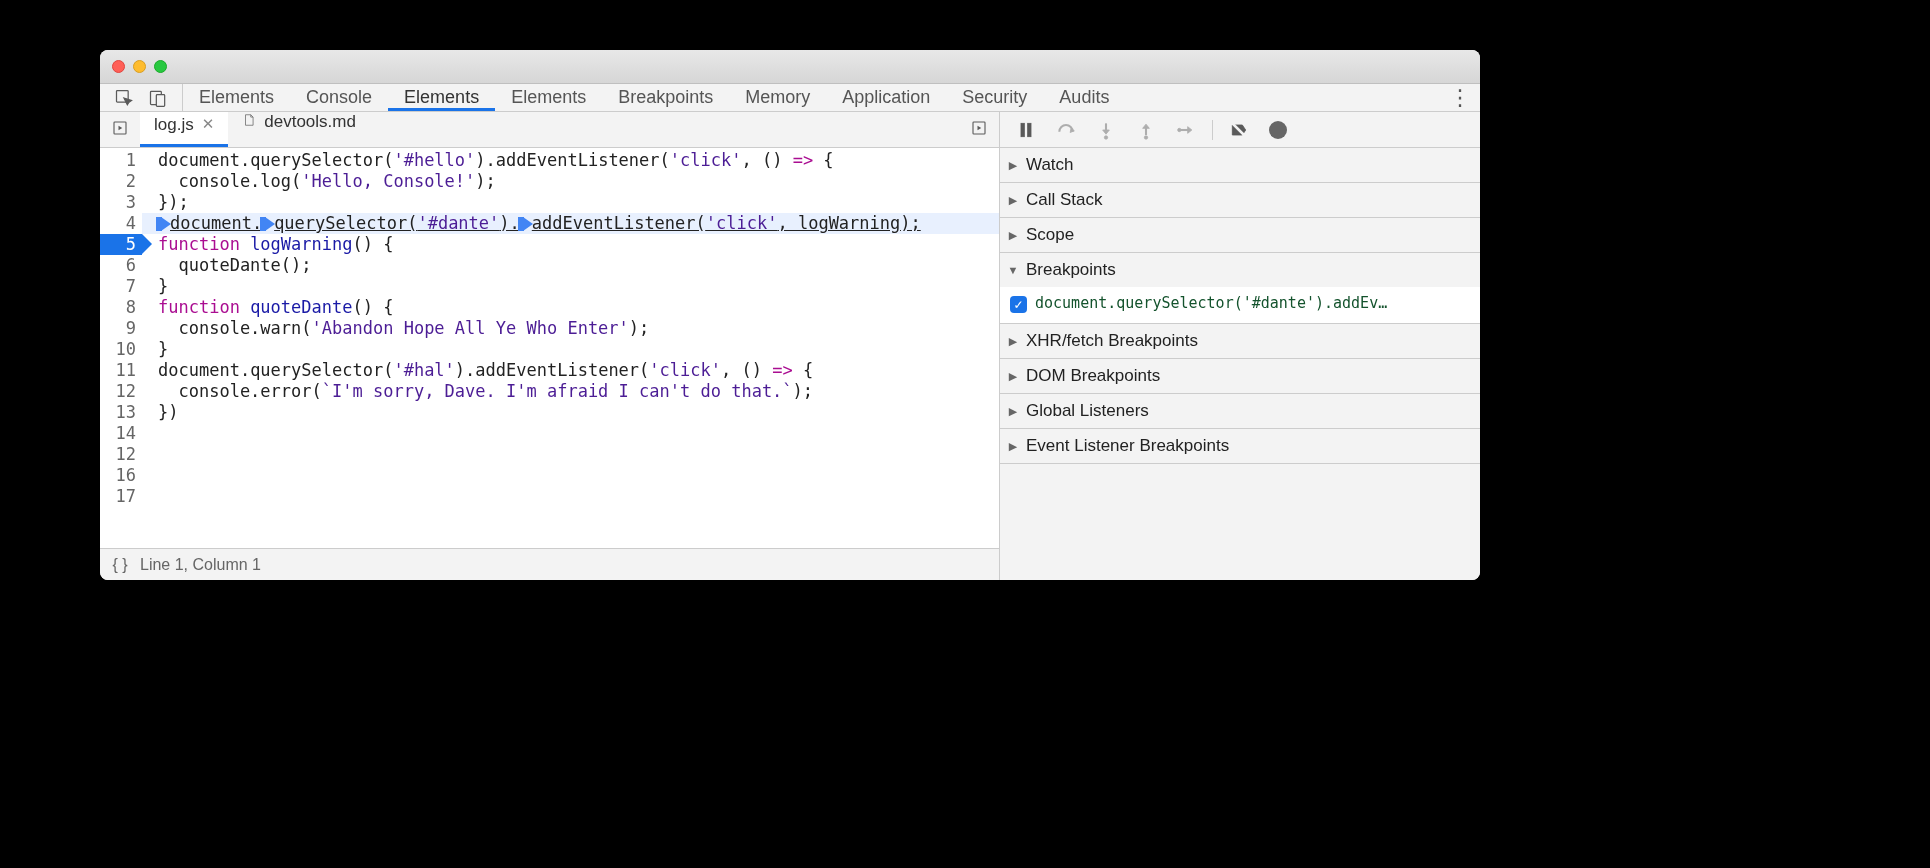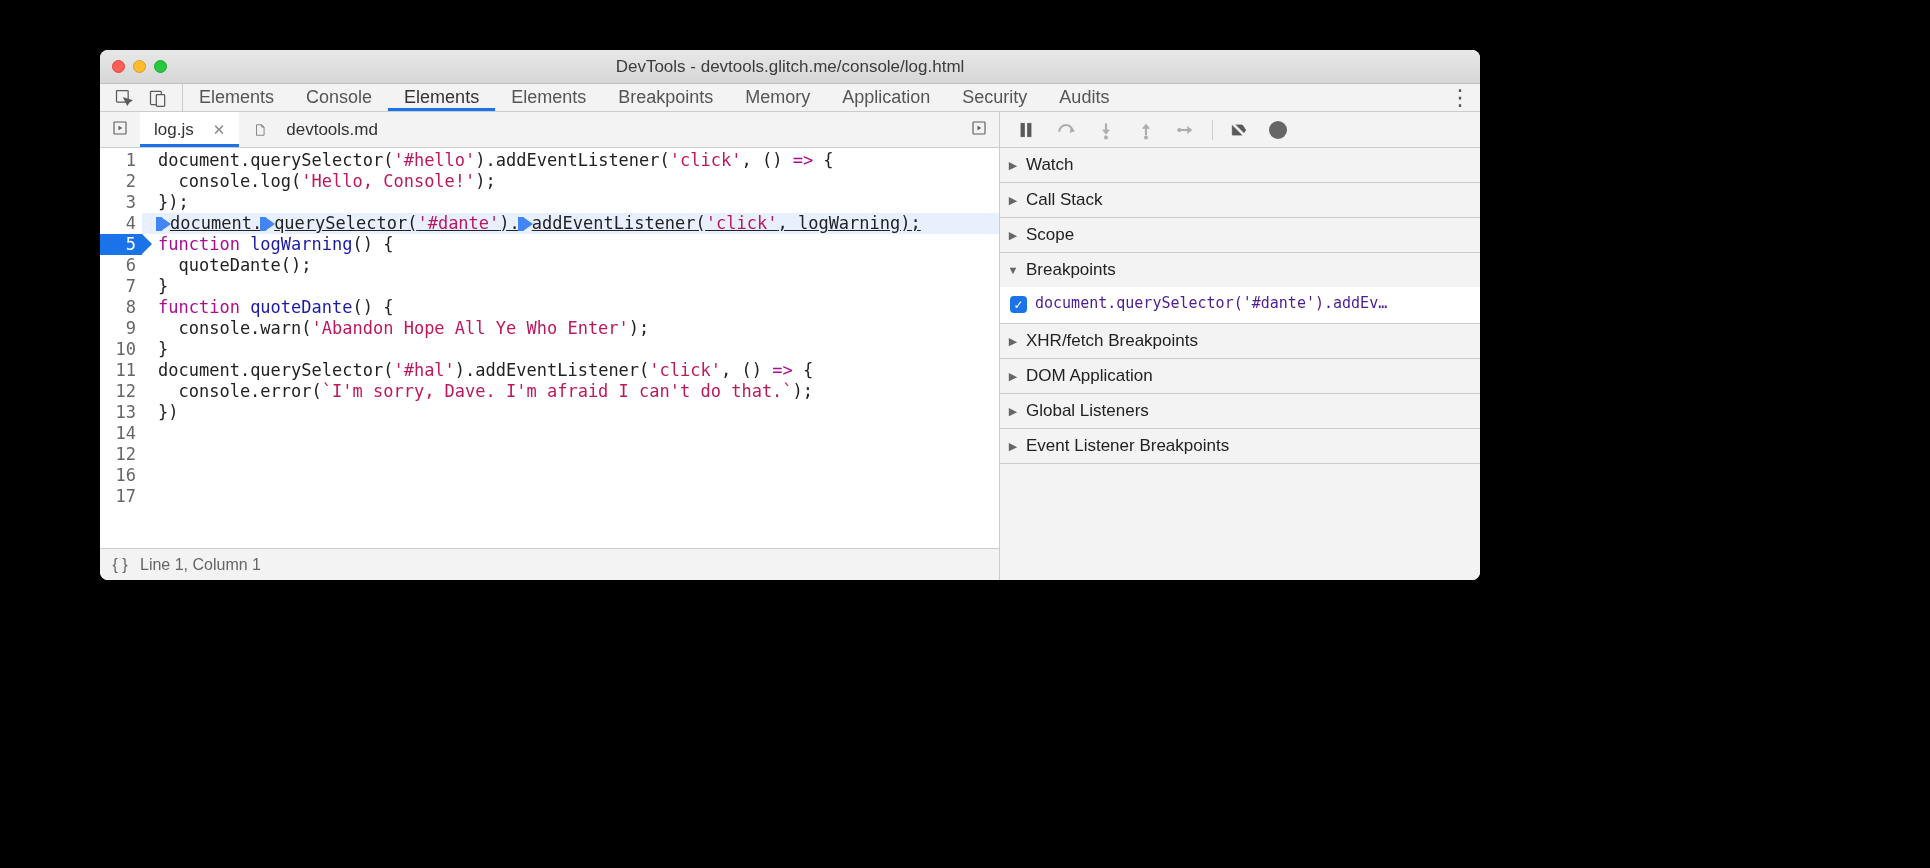--- a/index.html
+++ b/index.html
@@ -114,22 +114,22 @@
     align-items: center;
   }
   .filetabs .ft-icon {
     width: 40px; text-align: center;
   }
   .ft-svg { width:18px; height:18px; stroke:#5a5a5a; fill:none; stroke-width:1.5;}
   .file-tab {
     padding: 0 14px;
     height: 100%;
     display: flex;
-    align-items: center;
-    gap: 19px;
+    align-items: flex-start;
+    gap: 8px;
     font-size: 17px;
     color: #333;
   }
   .file-tab.active {
     background: #fff;
     border-bottom: 3px solid #1a73e8;
     padding-top:3px;
   }
   .file-tab .close { color: #888; font-size: 15px; }
   .file-icon { width:14px; height:16px; fill:none; stroke:#666; stroke-width:1.3; }
@@ -173,21 +173,21 @@
   .code {
     flex: 1;
     line-height: 21px;
     padding-top: 2px;
     padding-left: 16px;
     white-space: pre;
     color: #222;
     overflow: hidden;
   }
   .kw { color: #aa0d91; }
-  .str { color: #be185d; }
+  .str { color: #4c1d95; }
   .def { color: #1a1aa6; }
   .codeline.bp { background: #e8f0fe; margin-left:-16px; padding-left:16px;text-decoration:underline; }
   .step-marker {
     display:inline-block;
     width:0;height:0;
     border-top:7px solid transparent;
     border-bottom:7px solid transparent;
     border-left:10px solid #4285f4;
     margin-right:-1px;
     vertical-align: -2px;
@@ -259,33 +259,32 @@
     padding: 6px 10px 10px 10px;
     font-size: 16px;
   }
   .bp-row { display:flex; align-items:flex-start; gap:8px; }
   .bp-check {
     width:17px;height:17px;border-radius:4px;background:#1a73e8;
     display:flex;align-items:center;justify-content:center;
     color:#fff;font-size:12px;margin-top:3px;flex-shrink:0;
   }
   .bp-text { line-height:20px; }
-  .bp-snippet { color:#4c1d95; font-family: Menlo, Consolas, monospace; font-size:15px; white-space:nowrap; overflow:hidden; text-overflow:ellipsis; max-width:420px;}
+  .bp-snippet { color:#14532d; font-family: Menlo, Consolas, monospace; font-size:15px; white-space:nowrap; overflow:hidden; text-overflow:ellipsis; max-width:420px;}
 </style>
 </head>
 <body>
 
 <div class="window">
   <div class="titlebar">
     <div class="traffic">
       <div class="dot red"></div>
       <div class="dot yellow"></div>
       <div class="dot green"></div>
     </div>
-    <div class="title">DevTools - devtools.glitch.me/console/log.html</div>
   </div>
 
   <div class="toolbar">
     <div class="tb-icons">
       <svg class="tb-svg" viewBox="0 0 24 24">
           <rect x="3" y="3" width="14" height="14" rx="1"></rect>
           <path d="M12 12 l9 3 -3 2 -2 3 z" fill="#5a5a5a"></path>
         </svg>
       <svg class="tb-svg" viewBox="0 0 24 24">
           <rect x="3" y="4" width="13" height="16" rx="1"></rect>
@@ -433,21 +432,21 @@
           </div>
           <div class="pane">
             <div class="pane-header">
               <span class="tri">▶</span>
               <span>XHR/fetch Breakpoints</span>
             </div>
           </div>
           <div class="pane">
             <div class="pane-header">
               <span class="tri">▶</span>
-              <span>DOM Application</span>
+              <span>DOM Breakpoints</span>
             </div>
           </div>
           <div class="pane">
             <div class="pane-header">
               <span class="tri">▶</span>
               <span>Global Listeners</span>
             </div>
           </div>
           <div class="pane">
             <div class="pane-header">

